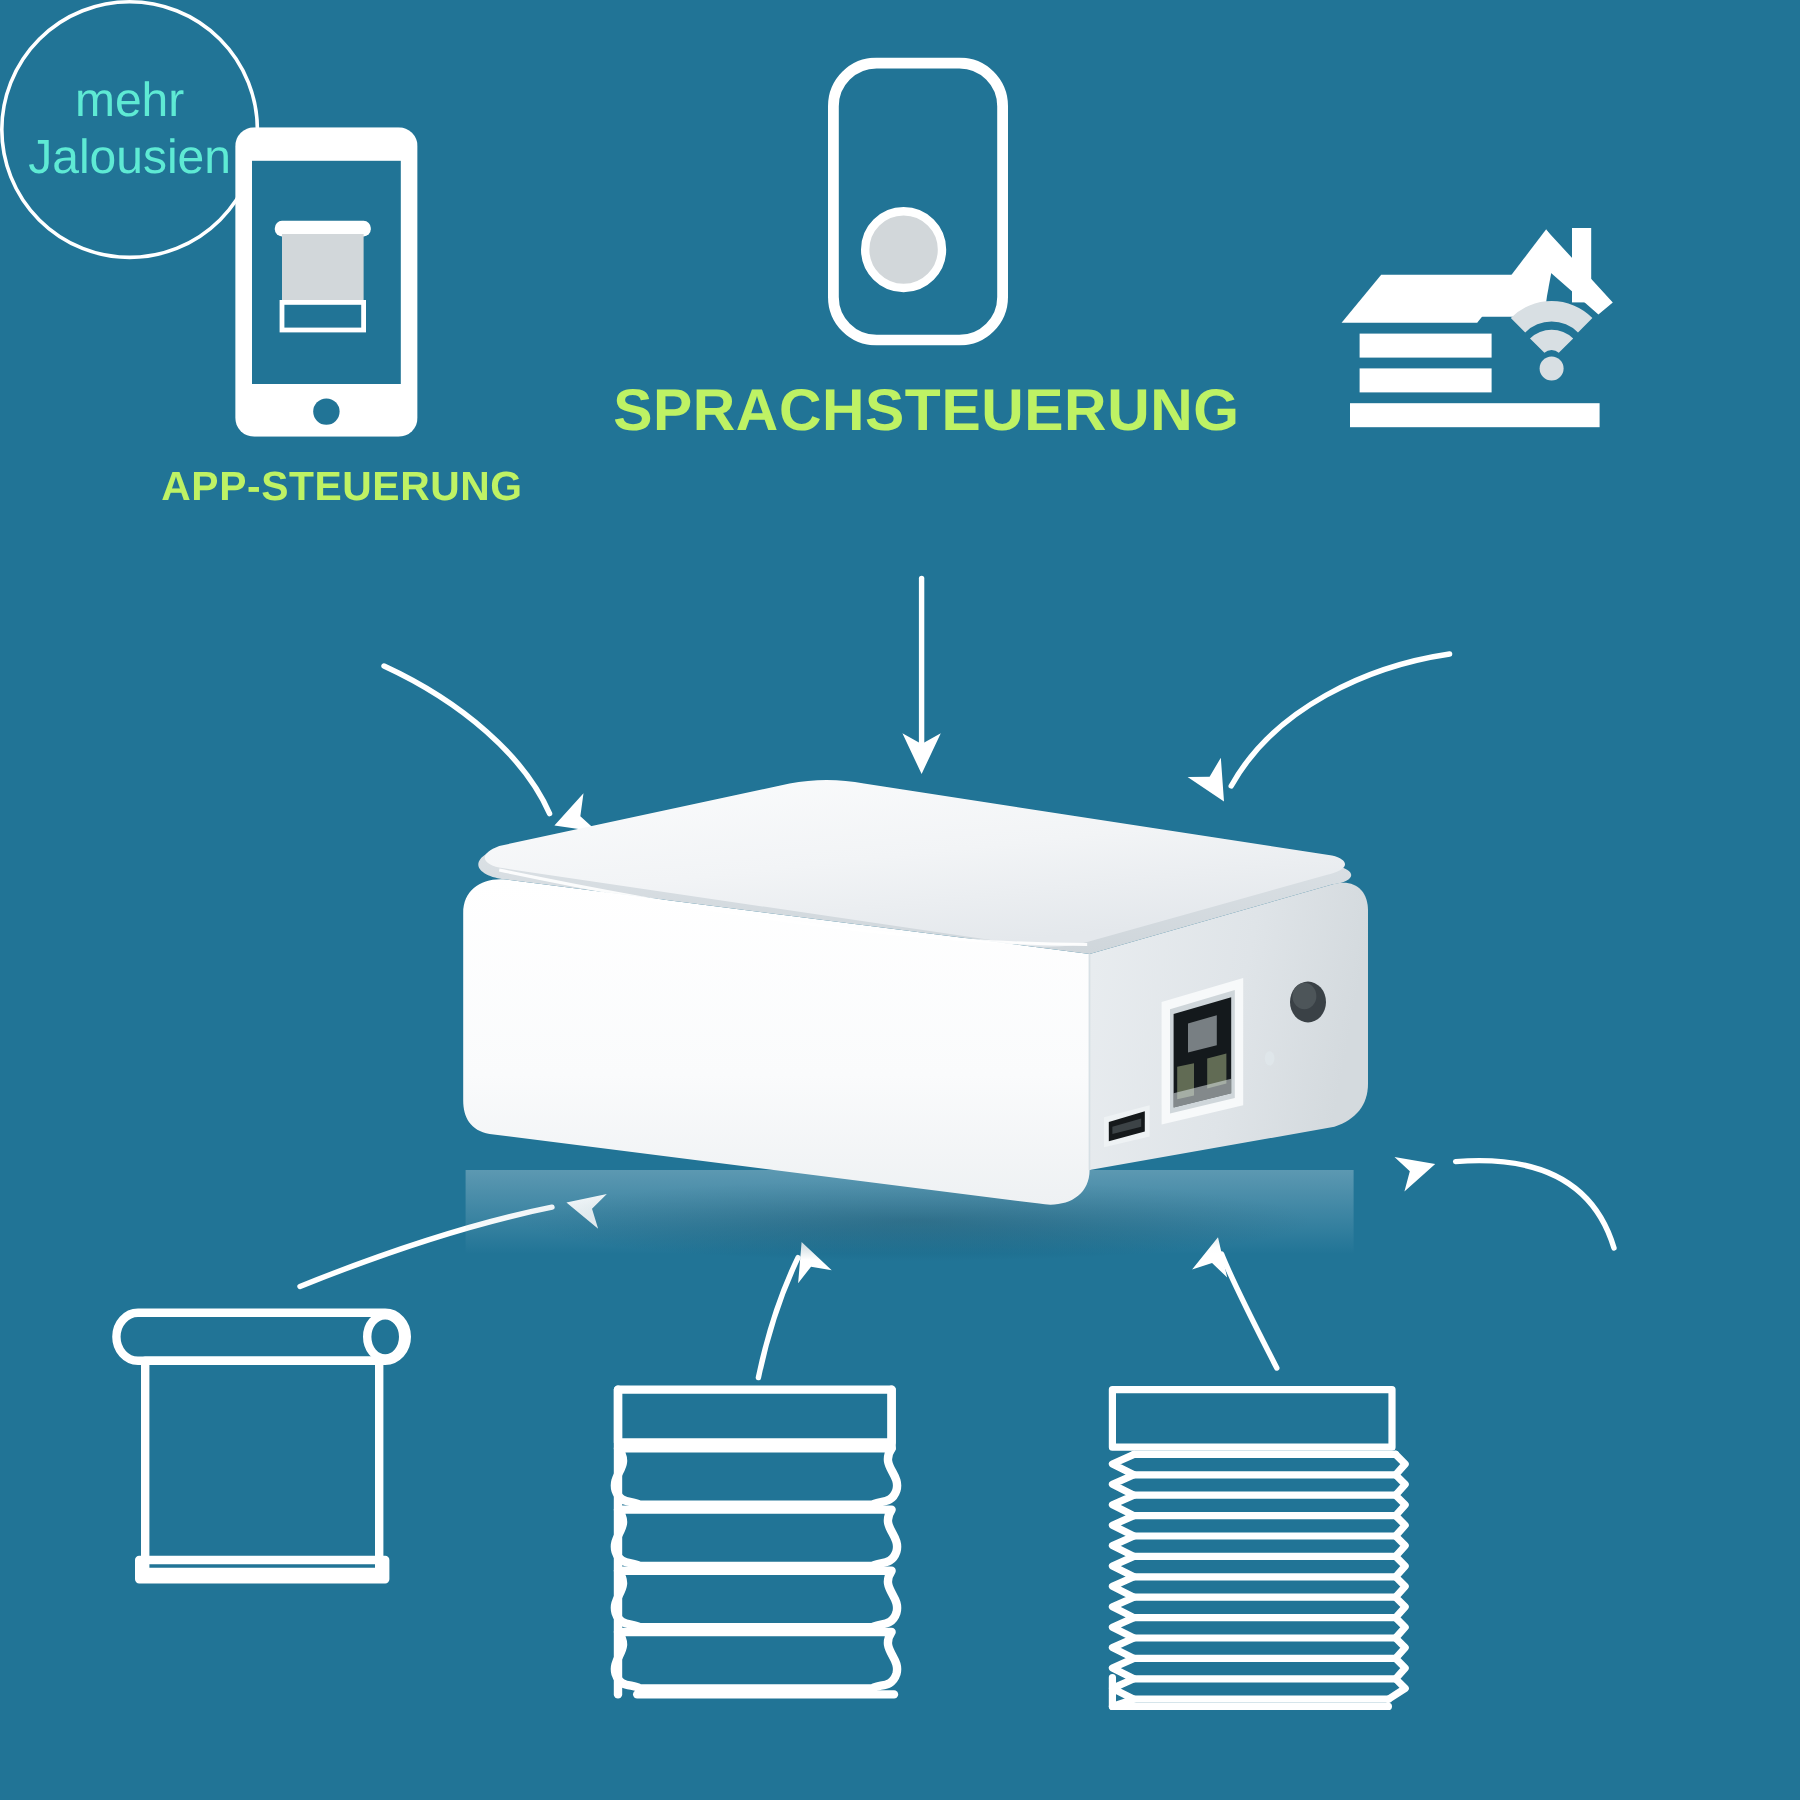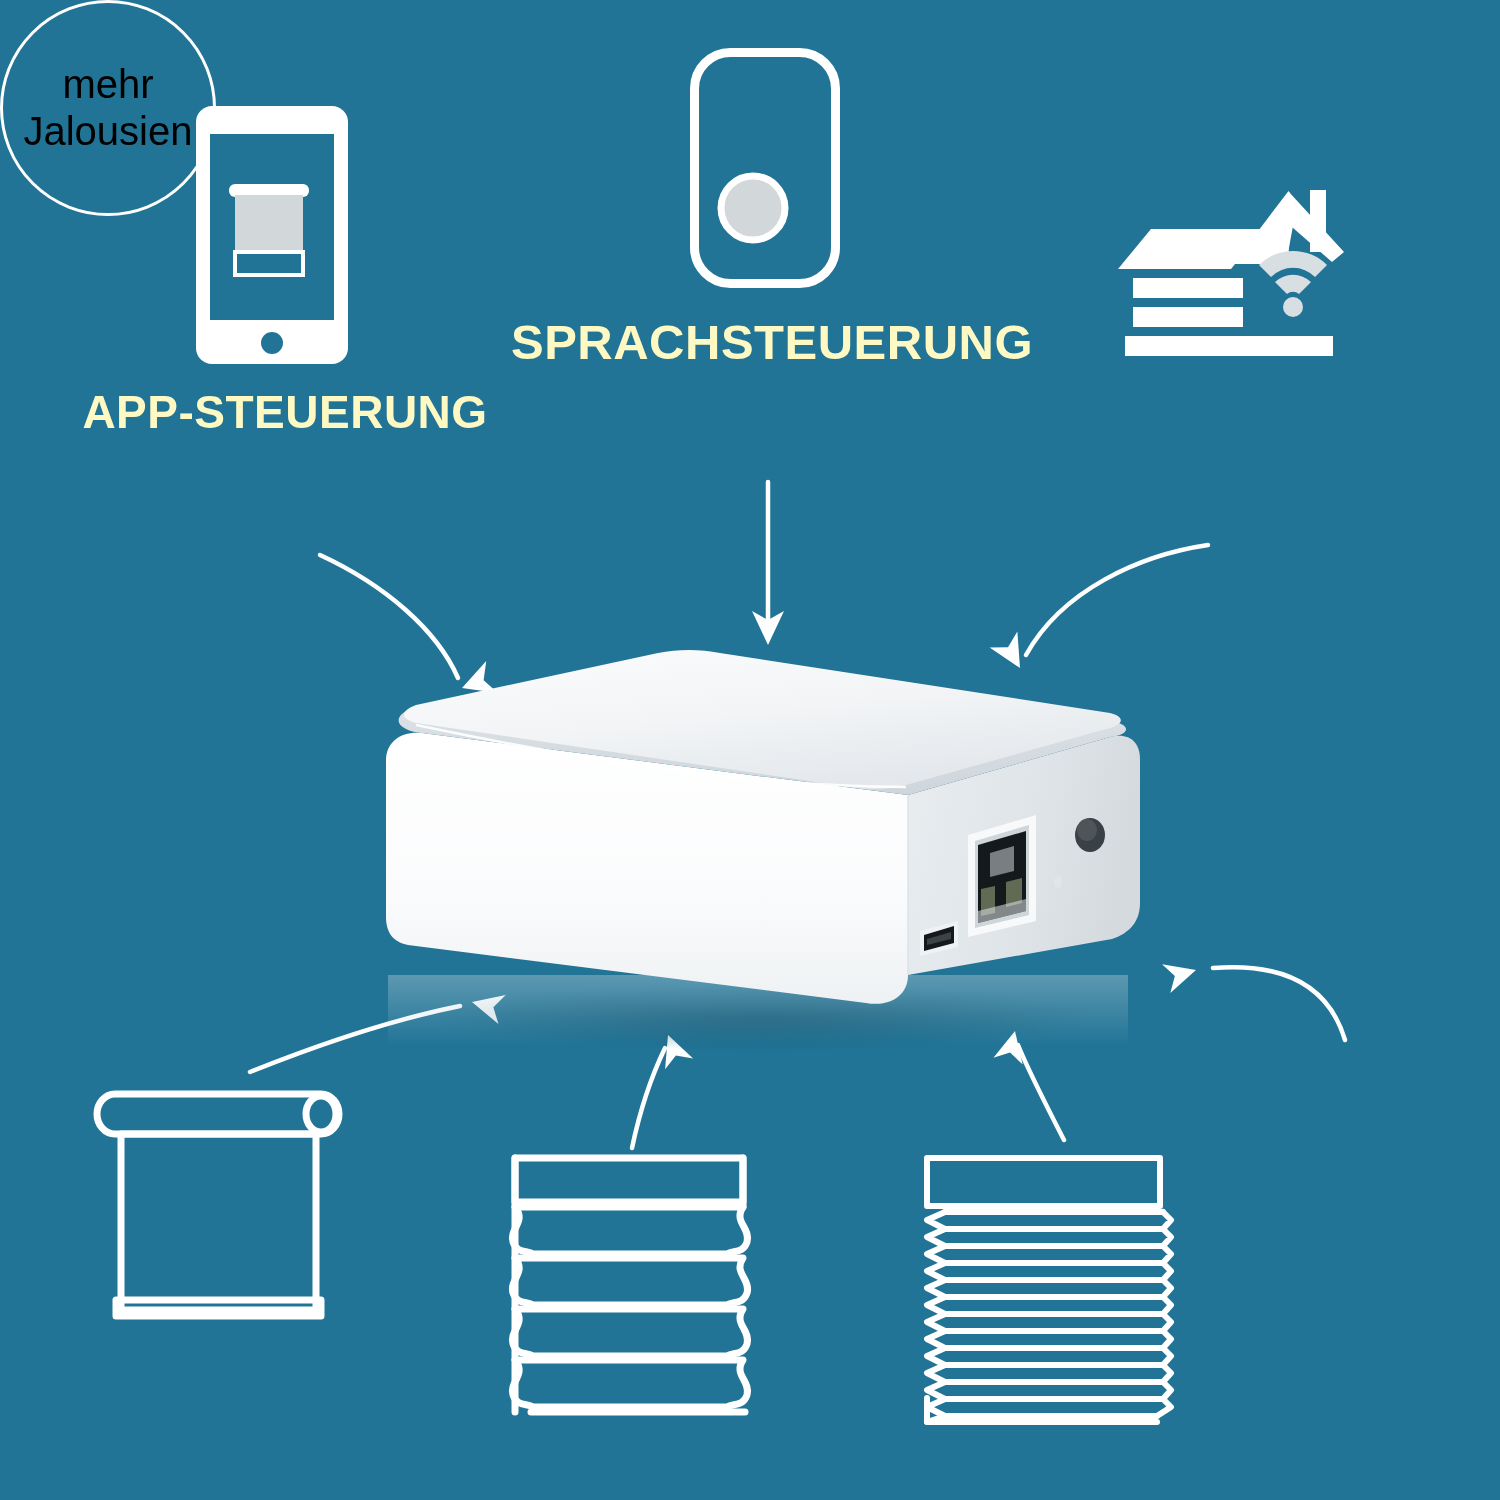--- a/index.html
+++ b/index.html
@@ -15,31 +15,31 @@
     background: #217496;
     overflow: hidden;
     font-family: "Liberation Sans", sans-serif;
     -webkit-font-smoothing: antialiased;
   }
   .abs { position: absolute; }
 
   
   .feature-label {
     position: absolute;
-    color: #fef9c3;
+    color: #bef264;
     font-family: "Liberation Sans", sans-serif;
     font-weight: bold;
     letter-spacing: 0.5px;
     white-space: nowrap;
     line-height: 1.08;
     text-align: center;
   }
   #label-app {
     left: 0px; top: 388px; width: 570px;
-    font-size: 46px;
+    font-size: 34px;
   }
   #label-voice {
     left: 452px; top: 316px; width: 640px;
     font-size: 49px;
   }
   #label-smart {
     left: 1020px; top: 395px; width: 480px;
     font-size: 49px;
     white-space: normal;
     line-height: 1.62;
@@ -70,21 +70,21 @@
     left: 1243px; top: 1070px;
     width: 216px; height: 216px;
     border: 3px solid #ffffff;
     border-radius: 50%;
     display: flex;
     align-items: center;
     justify-content: center;
     box-sizing: border-box;
   }
   #more-circle .more-text {
-    color: #000000;
+    color: #5eead4;
     font-family: "Liberation Sans", sans-serif;
     font-size: 40px;
     font-weight: normal;
     line-height: 1.18;
     text-align: center;
     white-space: nowrap;
   }
 </style>
 </head>
 <body style="background: rgb(33, 116, 150);">

